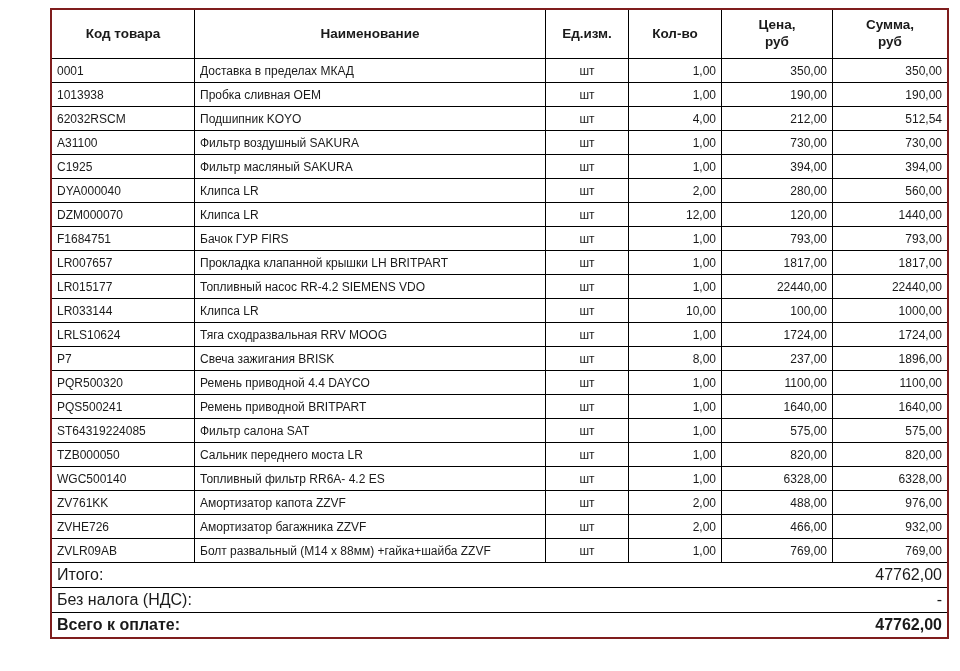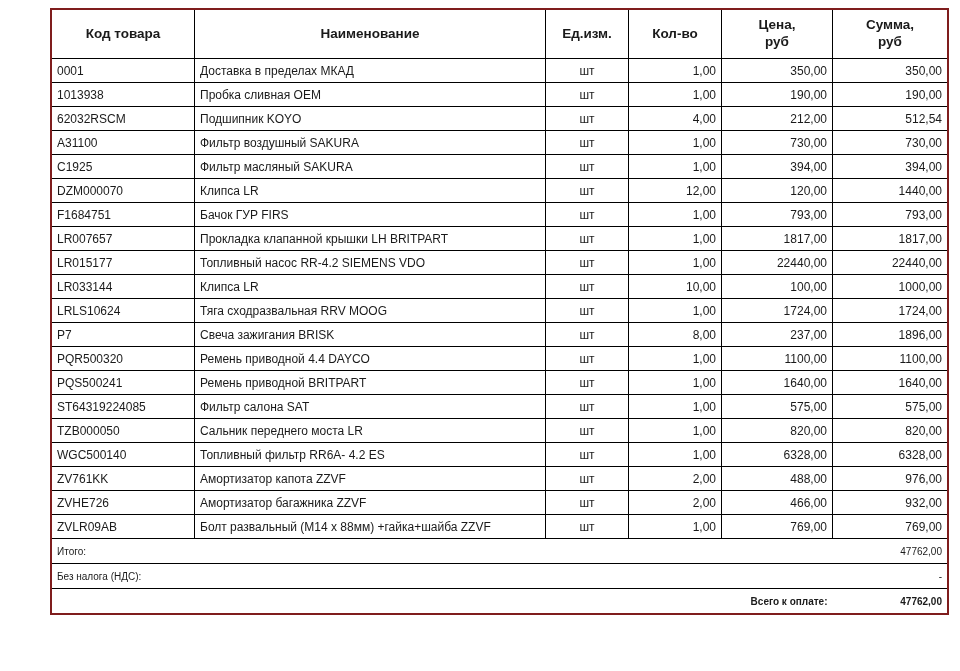--- a/index.html
+++ b/index.html
@@ -47,34 +47,33 @@
   .c2 { width: 72px; }
   .c3 { width: 82px; }
   .c4 { width: 100px; }
   .c5 { width: 104px; }
   
   td.c0, td.c1 { text-align: left; }
   td.c2 { text-align: center; }
   td.c3, td.c4, td.c5 { text-align: right; }
   
   tr.total-row td {
-    font-size: 10px;
+    font-size: 16px;
     height: 20px;
   }
   tr.total-row td.total-label {
     text-align: left;
     border-right: none;
   }
   tr.total-row td.total-value {
     text-align: right;
     border-left: none;
   }
   tr.total-row.bold td {
     font-weight: bold;
-    text-align: right;
   }
 </style>
 </head>
 <body>
 
 <div class="page">
   <table class="invoice">
     <thead>
       <tr>
         <th class="c0">Код товара</th>
@@ -122,20 +121,28 @@
         </tr>
         <tr>
           <td class="c0">C1925</td>
           <td class="c1">Фильтр масляный SAKURA</td>
           <td class="c2">шт</td>
           <td class="c3">1,00</td>
           <td class="c4">394,00</td>
           <td class="c5">394,00</td>
         </tr>
         <tr>
+          <td class="c0">DYA000040</td>
+          <td class="c1">Клипса LR</td>
+          <td class="c2">шт</td>
+          <td class="c3">2,00</td>
+          <td class="c4">280,00</td>
+          <td class="c5">560,00</td>
+        </tr>
+        <tr>
           <td class="c0">DZM000070</td>
           <td class="c1">Клипса LR</td>
           <td class="c2">шт</td>
           <td class="c3">12,00</td>
           <td class="c4">120,00</td>
           <td class="c5">1440,00</td>
         </tr>
         <tr>
           <td class="c0">F1684751</td>
           <td class="c1">Бачок ГУР FIRS</td>

